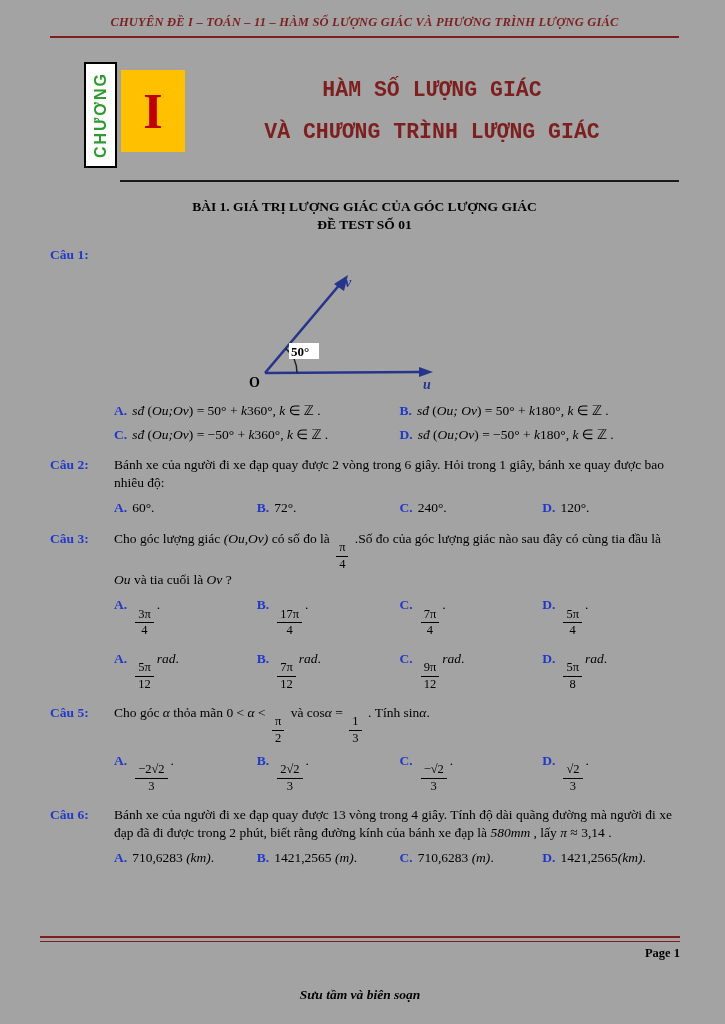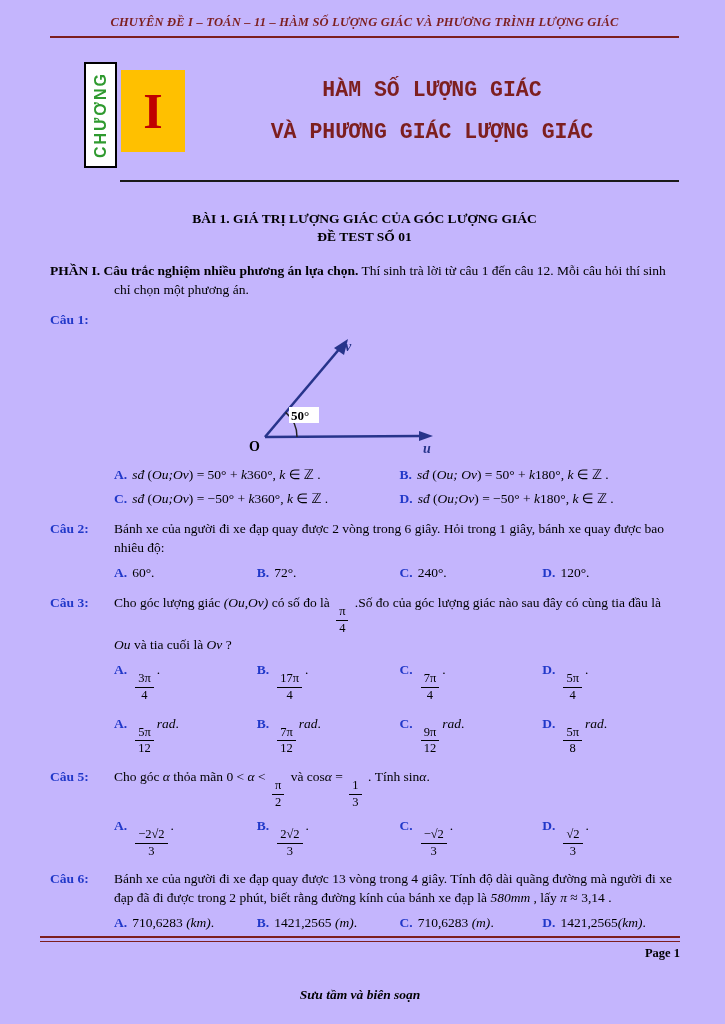--- a/index.html
+++ b/index.html
@@ -1,18 +1,18 @@
 <!DOCTYPE html>
 <html style="--maroon: #7D1F1F; --gold: #FFC000; --green: #2F9A2F; --blue: #2138C9; --navy: #27348B; --numred: #C00000;"><head>
 <meta charset="utf-8">
 <style>
   *{margin:0;padding:0;box-sizing:border-box;}
   html,body{background:#ffffff;}
   body{font-family:"Liberation Serif",serif;}
-  .page{width:725px;height:1024px;background:#c4b5fd;position:relative;color:#000;
+  .page{width:725px;height:1024px;background:#a3a3a3;position:relative;color:#000;
         font-size:13.5px;line-height:1.35;overflow:hidden;margin:0 auto;}
   .content{padding:14px 46px 0 50px;}
 
   .doc-header{text-align:center;font-weight:bold;font-style:italic;
               color:var(--maroon,#7D1F1F);font-size:12.5px;letter-spacing:.2px;}
   .header-rule{border:none;border-top:2.5px solid var(--maroon,#7D1F1F);margin-top:5px;}
 
   .banner{display:flex;align-items:flex-start;margin:24px 0 0 34px;}
   .chapter-box{border:2px solid #000;width:33px;height:106px;flex:none;
                display:flex;align-items:center;justify-content:center;background:#fff;}
@@ -20,21 +20,21 @@
                 color:var(--green,#2F9A2F);font-weight:bold;font-size:16px;
                 letter-spacing:2px;font-family:"Liberation Sans",sans-serif;}
   .numeral-box{width:64px;height:82px;background:var(--gold,#FFC000);margin:8px 0 0 4px;
                flex:none;display:flex;align-items:center;justify-content:center;}
   .numeral{font-size:50px;font-weight:bold;color:var(--numred,#C00000);line-height:1;}
   .banner-titles{flex:1;text-align:center;color:var(--maroon,#7D1F1F);
                  font-weight:bold;font-size:21.5px;line-height:1.95;padding-top:8px;font-family:Liberation Mono, monospace;}
   .banner-underline{border-top:2.5px solid #1a1a1a;margin:12px 0 0 70px;}
 
   .lesson-title,.lesson-subtitle{text-align:center;font-weight:bold;font-size:13.5px;}
-  .lesson-title{margin-top:28px;}
+  .lesson-title{margin-top:16px;}
 
   .part{margin-top:16px;padding-left:64px;text-indent:-64px;}
   .part b{font-weight:bold;}
 
   .question{margin-top:12px;}
   .q-row{display:flex;}
   .q-label{width:64px;flex:none;color:var(--blue,#2138C9);font-weight:bold;}
   .q-body{flex:1;}
 
   .options{margin-left:64px;margin-top:7px;display:grid;column-gap:6px;row-gap:8px;gap:6px;}
@@ -68,29 +68,28 @@
 
     <div class="banner">
       <div class="chapter-box">
         <span class="chapter-vert">CHƯƠNG</span>
       </div>
       <div class="numeral-box">
         <span class="numeral">I</span>
       </div>
       <div class="banner-titles">
         <div>HÀM SỐ LƯỢNG GIÁC</div>
-        <div>VÀ PHƯƠNG GIÁC LƯỢNG GIÁC</div>
+        <div>VÀ CHƯƠNG TRÌNH LƯỢNG GIÁC</div>
       </div>
     </div>
     <div class="banner-underline"></div>
 
     <div class="lesson-title">BÀI 1. GIÁ TRỊ LƯỢNG GIÁC CỦA GÓC LƯỢNG GIÁC</div>
     <div class="lesson-subtitle">ĐỀ TEST SỐ 01</div>
 
-    <div class="part"><b>PHẦN I. Câu trắc nghiệm nhiều phương án lựa chọn.</b><span> Thí sinh trà lời từ câu 1 đến câu 12. Mỗi câu hỏi thí sinh chỉ chọn một phương án.</span></div>
 
     <div class="question">
       <div class="q-row">
         <span class="q-label">Câu 1:</span>
       </div>
       <div class="figure">
         <svg width="210" height="122" viewBox="0 0 210 122">
 
           <line x1="20" y1="100" x2="176" y2="99" stroke="#27348B" stroke-width="2.6"></line>
           <polygon points="174,94 188,99 174,104" fill="#27348B"></polygon>

